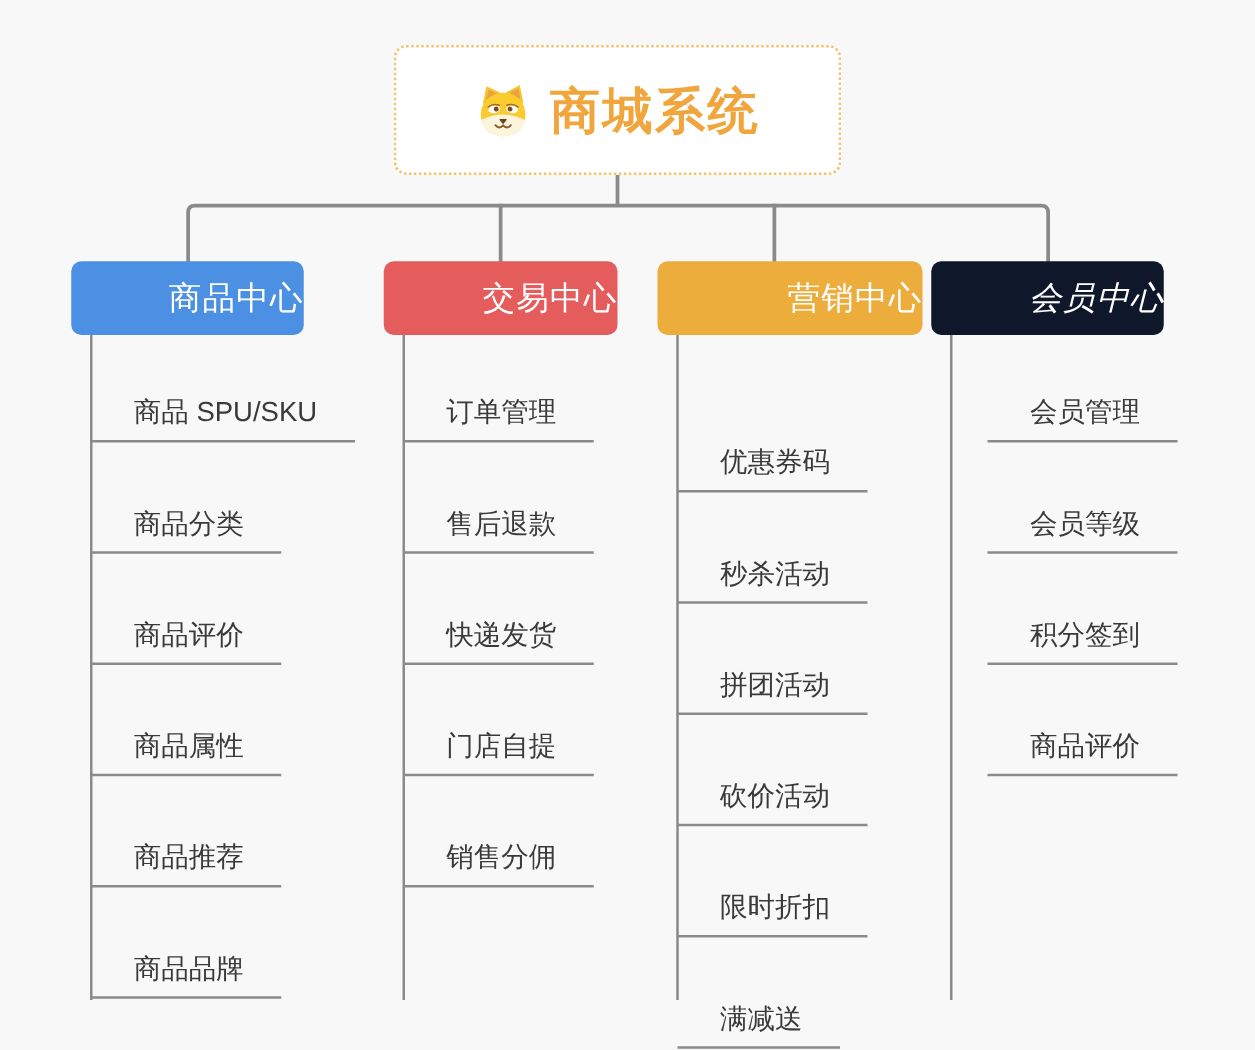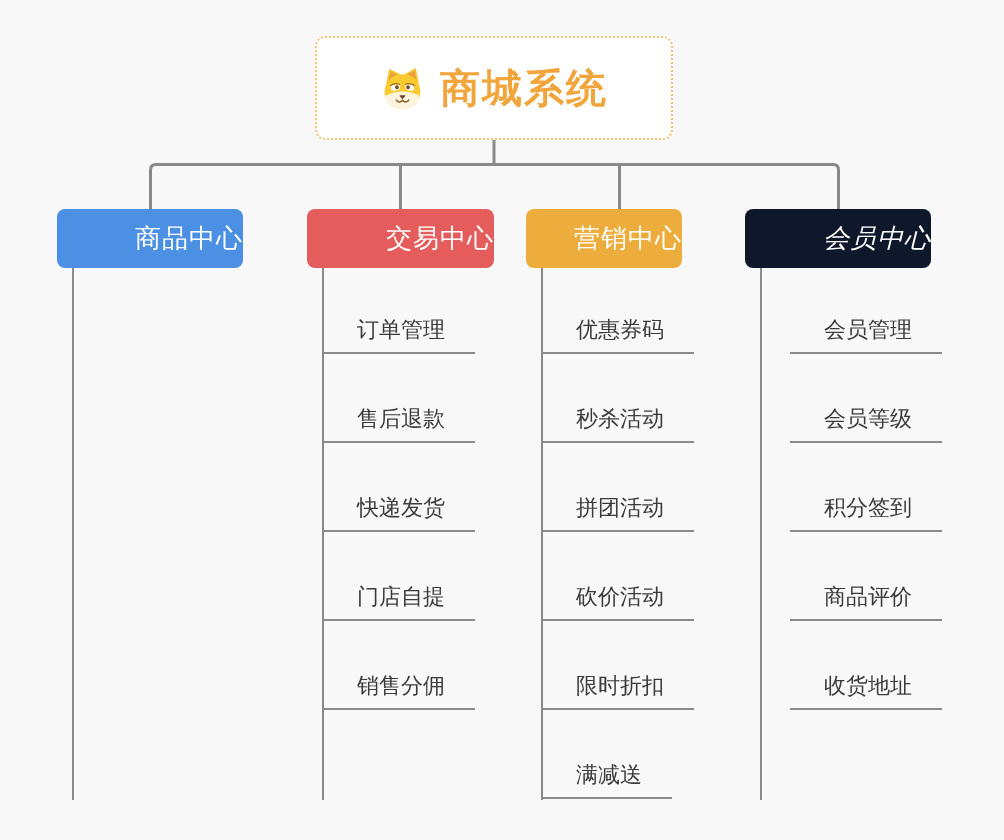--- a/index.html
+++ b/index.html
@@ -54,34 +54,34 @@
     letter-spacing: 1px;
     display: flex;
     align-items: center;
     justify-content: flex-end;
     z-index: 2;
     white-space: nowrap;
     cursor: default;
   }
   #branch-0 { left: 57px;  width: 186px; }
   #branch-1 { left: 307px; width: 187px; font-family: Liberation Serif, serif; }
-  #branch-2 { left: 526px; width: 156px; }
+  #branch-2 { left: 526px; width: 212px; }
   #branch-3 { left: 745px; width: 186px; }
   
   .child-col {
     position: absolute;
     top: 317px;
     display: flex;
     flex-direction: column;
     align-items: flex-start;
     z-index: 2;
   }
   #col-0 { left: 73px; }
   #col-1 { left: 323px; }
-  #col-2 { left: 542px; }
+  #col-2 { left: 542px; margin-top: 40px; }
   #col-3 { left: 790px; justify-content: flex-end; }
   .child-topic {
     height: 37px;
     margin-bottom: 52px;
     padding: 0 30px 9px 34px;
     border-bottom: 2px solid #8A8A8A;
     font-size: 22px;
     line-height: 26px;
     color: #3A3A3A;
     white-space: nowrap;
@@ -139,20 +139,28 @@
   <div class="branch-node" id="branch-1" style="background-color: rgb(228, 92, 92);">
     <span>交易中心</span>
   </div>
   <div class="branch-node" id="branch-2" style="background-color: rgb(237, 173, 61);">
     <span>营销中心</span>
   </div>
   <div class="branch-node" id="branch-3" style="background-color: #0f172a; font-style: italic;">
     <span>会员中心</span>
   </div>
 
+  <div class="child-col" id="col-0">
+    <div class="child-topic">商品 SPU/SKU</div>
+    <div class="child-topic">商品分类</div>
+    <div class="child-topic">商品评价</div>
+    <div class="child-topic">商品属性</div>
+    <div class="child-topic">商品推荐</div>
+    <div class="child-topic">商品品牌</div>
+  </div>
 
   <div class="child-col" id="col-1">
     <div class="child-topic">订单管理</div>
     <div class="child-topic">售后退款</div>
     <div class="child-topic">快递发货</div>
     <div class="child-topic">门店自提</div>
     <div class="child-topic">销售分佣</div>
   </div>
 
   <div class="child-col" id="col-2">
@@ -162,16 +170,15 @@
     <div class="child-topic">砍价活动</div>
     <div class="child-topic">限时折扣</div>
     <div class="child-topic">满减送</div>
   </div>
 
   <div class="child-col" id="col-3">
     <div class="child-topic">会员管理</div>
     <div class="child-topic">会员等级</div>
     <div class="child-topic">积分签到</div>
     <div class="child-topic">商品评价</div>
-    <div class="child-topic">收货地址</div>
   </div>
 
 </div>
 
 </body></html>

